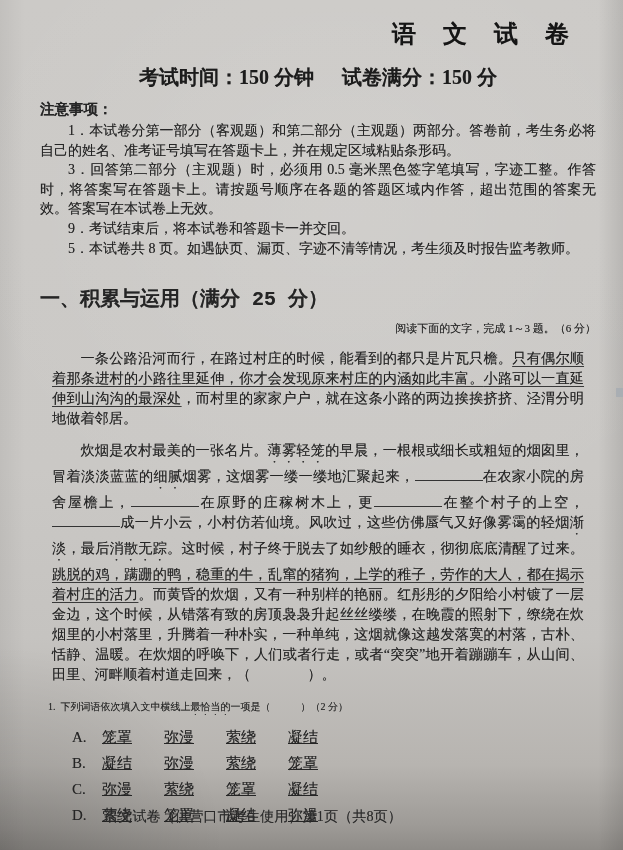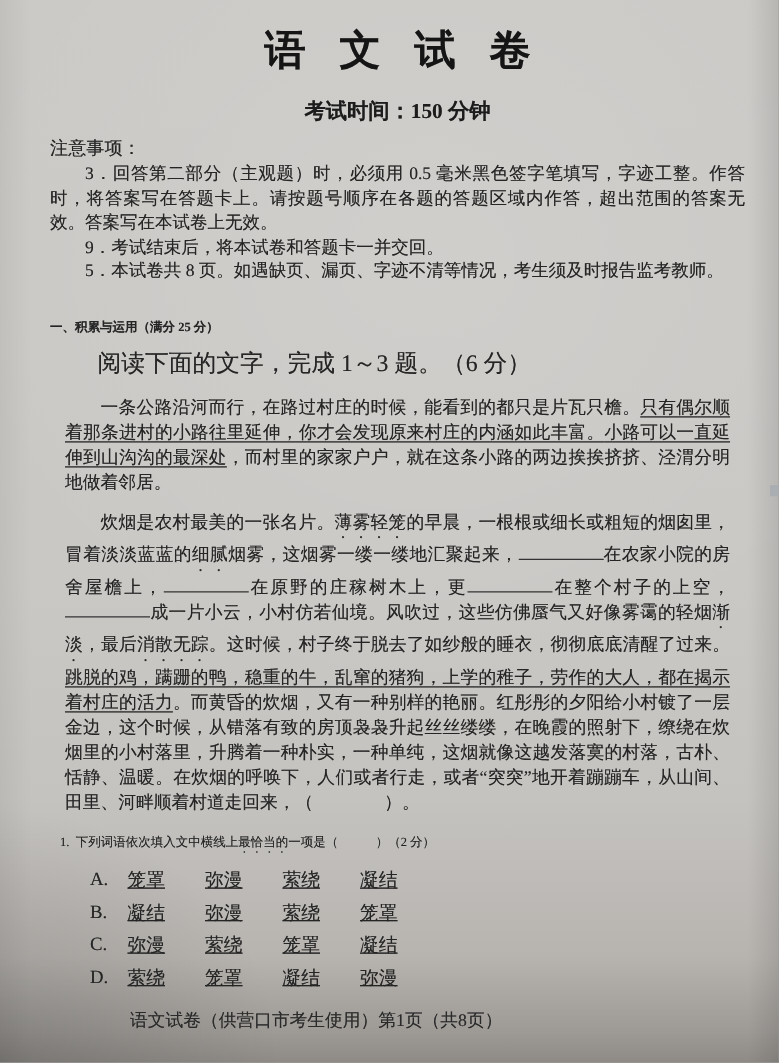--- a/index.html
+++ b/index.html
@@ -19,33 +19,33 @@
   .edge-tab{
     position:absolute;right:0;top:388px;width:7px;height:9px;
     background:#a7adb2;opacity:.9;
   }
   .content{
     position:absolute;left:40px;top:12px;width:556px;
     color:#252525;
     text-shadow:0 0 .3px rgba(50,50,50,.55);
   }
   .title{
-    text-align:center;font-size:33px;font-weight:bold;color:#151515;
+    text-align:right;font-size:24px;font-weight:bold;color:#151515;
     letter-spacing:27px;padding-left:27px;margin:6px 0 14px;
   }
   .subtitle{
     display:flex;justify-content:center;gap:28px;
-    font-size:17px;font-weight:bold;color:#1c1c1c;margin-bottom:9px;
+    font-size:20px;font-weight:bold;color:#1c1c1c;margin-bottom:9px;
   }
-  .notice-head{font-size:14.5px;font-weight:normal;margin:0 0 2px;}
+  .notice-head{font-size:14.5px;font-weight:bold;margin:0 0 2px;}
   .notices p{
     margin:0;font-size:14px;line-height:19.6px;text-indent:2em;text-align:justify;
   }
-  .sec-head{font-size:10px;font-weight:bold;margin:27px 0 9px;}
-  .intro{font-size:19px;margin:0 0 3px;text-indent:2em;}
+  .sec-head{font-size:20px;font-weight:bold;margin:27px 0 9px;font-family:Liberation Mono, monospace;}
+  .intro{font-size:11px;margin:0 0 3px;text-indent:2em;text-align:right;}
   .para{
     margin:12px;font-size:14.2px;line-height:20px;text-indent:2em;text-align:justify;
   }
   .uline{
     text-decoration:underline;text-decoration-thickness:1px;
     text-decoration-color:#3a3a3a;text-underline-offset:3px;
   }
   .dots{
     -webkit-text-emphasis:filled dot #2a2a2a;
     -webkit-text-emphasis-position:under right;
@@ -70,24 +70,26 @@
 <body>
 
 <div class="paper"></div>
 <div class="edge-tab"></div>
 
 <div class="content">
   <div class="title">语文试卷</div>
 
   <div class="subtitle">
     <span>考试时间：150 分钟</span>
+    <span>试卷满分：150 分</span>
   </div>
 
   <div class="notice-head">注意事项：</div>
   <div class="notices">
+      <p>1．本试卷分第一部分（客观题）和第二部分（主观题）两部分。答卷前，考生务必将自己的姓名、准考证号填写在答题卡上，并在规定区域粘贴条形码。</p>
       <p>3．回答第二部分（主观题）时，必须用 0.5 毫米黑色签字笔填写，字迹工整。作答时，将答案写在答题卡上。请按题号顺序在各题的答题区域内作答，超出范围的答案无效。答案写在本试卷上无效。</p>
       <p>9．考试结束后，将本试卷和答题卡一并交回。</p>
       <p>5．本试卷共 8 页。如遇缺页、漏页、字迹不清等情况，考生须及时报告监考教师。</p>
     </div>
 
   <div class="sec-head">一、积累与运用（满分 25 分）</div>
   <p class="intro">阅读下面的文字，完成 1～3 题。（6 分）</p>
 
   <p class="para"><span>一条公路沿河而行，在路过村庄的时候，能看到的都只是片瓦只檐。</span><span class="uline">只有偶尔顺着那条进村的小路往里延伸，你才会发现原来村庄的内涵如此丰富。</span><span class="uline">小路可以一直延伸到山沟沟的最深处</span><span>，而村里的家家户户，就在这条小路的两边挨挨挤挤、泾渭分明地做着邻居。</span></p>
   <p class="para"><span>炊烟是农村最美的一张名片。</span><span class="dots">薄雾轻笼</span><span>的早晨，一根根或细长或粗短的烟囱里，冒着淡淡蓝蓝的</span><span class="dots">细腻</span><span>烟雾，这烟雾一缕一缕地汇聚起来，</span><span class="blank"></span><span>在农家小院的房舍屋檐上，</span><span class="blank"></span><span>在原野的庄稼树木上，更</span><span class="blank"></span><span>在整个村子的上空，</span><span class="blank"></span><span>成一片小云，小村仿若仙境。风吹过，这些仿佛蜃气又好像雾霭的轻烟</span><span class="dots">渐淡</span><span>，最后</span><span class="dots">消散无踪</span><span>。这时候，村子终于脱去了如纱般的睡衣，彻彻底底清醒了过来。</span><span class="uline">跳脱的鸡，蹒跚的鸭，稳重的牛，乱窜的猪狗，上学的稚子，劳作的大人，都在揭示着村庄的活力</span><span>。而黄昏的炊烟，又有一种别样的艳丽。红彤彤的夕阳给小村镀了一层金边，这个时候，从错落有致的房顶袅袅升起丝丝缕缕，在晚霞的照射下，缭绕在炊烟里的小村落里，升腾着一种朴实，一种单纯，这烟就像这越发落寞的村落，古朴、恬静、温暖。在炊烟的呼唤下，人们或者行走，或者“突突”地开着蹦蹦车，从山间、田里、河畔顺着村道走回来，（　　　　）。</span></p>

